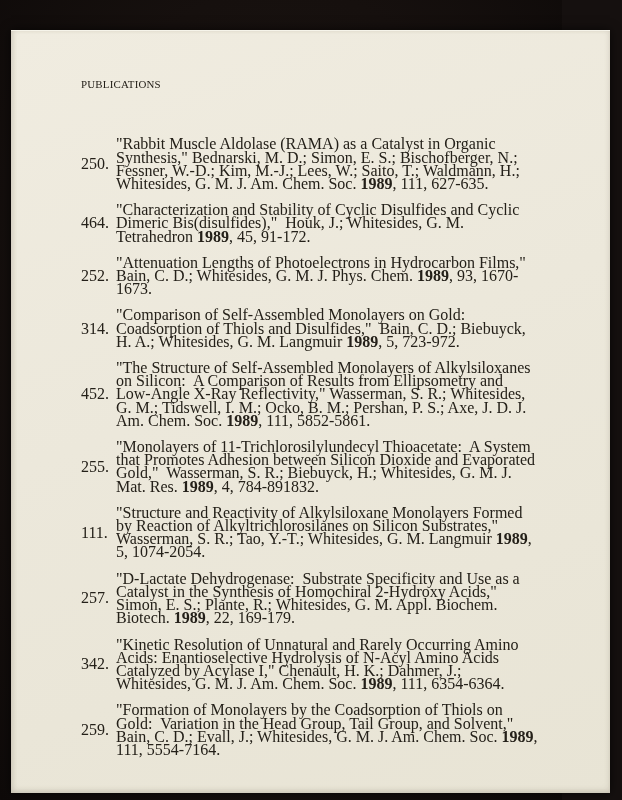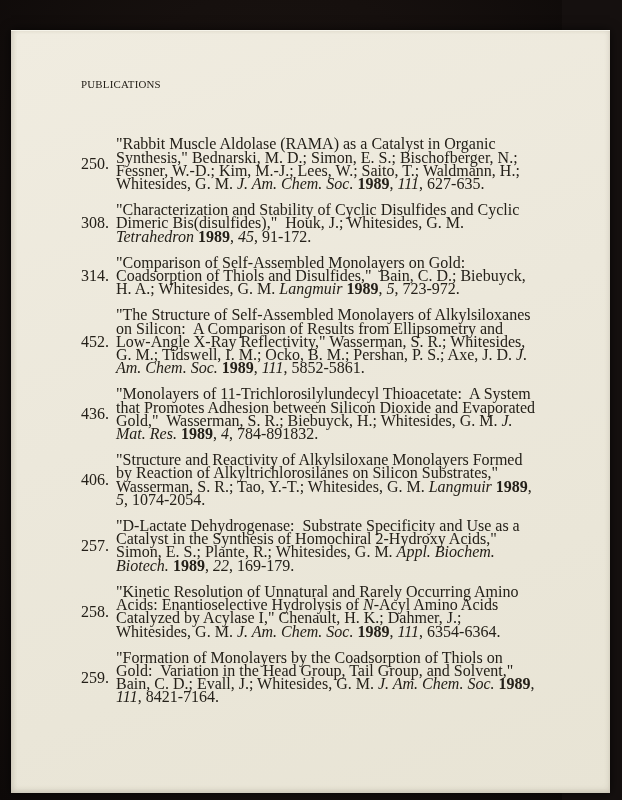--- a/index.html
+++ b/index.html
@@ -44,72 +44,76 @@
     align-items: center;
   }
   .num {
     flex: none;
     width: 35px;
   }
   .body-text {
     width: 422px;
     white-space: pre-wrap;
   }
-  .it { font-style: italic; }
+  .it { }
   .bd { font-weight: bold; font-family: Liberation Serif, serif; }
 </style>
 </head>
 <body>
 
 <div class="scene">
   <div class="paper">
     <div class="header">
       <div>PUBLICATIONS</div>
     </div>
     <div class="entries">
   <div class="entry">
     <div class="num">250.</div>
     <div class="body-text"><span>"Rabbit Muscle Aldolase (RAMA) as a Catalyst in Organic Synthesis," Bednarski, M. D.; Simon, E. S.; Bischofberger, N.; Fessner, W.-D.; Kim, M.-J.; Lees, W.; Saito, T.; Waldmann, H.; Whitesides, G. M. </span><span class="it">J. Am. Chem. Soc.</span><span> </span><span class="bd">1989</span><span>, </span><span class="it">111</span><span>, 627-635.</span></div>
   </div>
 
   <div class="entry">
-    <div class="num">308.</div>
+    <div class="num">464.</div>
     <div class="body-text"><span>"Characterization and Stability of Cyclic Disulfides and Cyclic Dimeric Bis(disulfides),"  Houk, J.; Whitesides, G. M. </span><span class="it">Tetrahedron</span><span> </span><span class="bd">1989</span><span>, </span><span class="it">45</span><span>, 91-172.</span></div>
   </div>
 
+  <div class="entry">
+    <div class="num">252.</div>
+    <div class="body-text"><span>"Attenuation Lengths of Photoelectrons in Hydrocarbon Films,"  Bain, C. D.; Whitesides, G. M. </span><span class="it">J. Phys. Chem.</span><span> </span><span class="bd">1989</span><span>, </span><span class="it">93</span><span>, 1670-1673.</span></div>
+  </div>
 
   <div class="entry">
     <div class="num">314.</div>
     <div class="body-text"><span>"Comparison of Self-Assembled Monolayers on Gold:  Coadsorption of Thiols and Disulfides,"  Bain, C. D.; Biebuyck, H. A.; Whitesides, G. M. </span><span class="it">Langmuir</span><span> </span><span class="bd">1989</span><span>, </span><span class="it">5</span><span>, 723-972.</span></div>
   </div>
 
   <div class="entry">
     <div class="num">452.</div>
     <div class="body-text"><span>"The Structure of Self-Assembled Monolayers of Alkylsiloxanes on Silicon:  A Comparison of Results from Ellipsometry and Low-Angle X-Ray Reflectivity," Wasserman, S. R.; Whitesides, G. M.; Tidswell, I. M.; Ocko, B. M.; Pershan, P. S.; Axe, J. D. </span><span class="it">J. Am. Chem. Soc.</span><span> </span><span class="bd">1989</span><span>, </span><span class="it">111</span><span>, 5852-5861.</span></div>
   </div>
 
   <div class="entry">
-    <div class="num">436.</div>
+    <div class="num">255.</div>
     <div class="body-text"><span>"Monolayers of 11-Trichlorosilylundecyl Thioacetate:  A System that Promotes Adhesion between Silicon Dioxide and Evaporated Gold,"  Wasserman, S. R.; Biebuyck, H.; Whitesides, G. M. </span><span class="it">J. Mat. Res.</span><span> </span><span class="bd">1989</span><span>, </span><span class="it">4</span><span>, 784-891832.</span></div>
   </div>
 
   <div class="entry">
-    <div class="num">406.</div>
+    <div class="num">111.</div>
     <div class="body-text"><span>"Structure and Reactivity of Alkylsiloxane Monolayers Formed by Reaction of Alkyltrichlorosilanes on Silicon Substrates,"  Wasserman, S. R.; Tao, Y.-T.; Whitesides, G. M. </span><span class="it">Langmuir</span><span> </span><span class="bd">1989</span><span>, </span><span class="it">5</span><span>, 1074-2054.</span></div>
   </div>
 
   <div class="entry">
     <div class="num">257.</div>
     <div class="body-text"><span>"D-Lactate Dehydrogenase:  Substrate Specificity and Use as a Catalyst in the Synthesis of Homochiral 2-Hydroxy Acids,"  Simon, E. S.; Plante, R.; Whitesides, G. M. </span><span class="it">Appl. Biochem. Biotech.</span><span> </span><span class="bd">1989</span><span>, </span><span class="it">22</span><span>, 169-179.</span></div>
   </div>
 
   <div class="entry">
-    <div class="num">258.</div>
+    <div class="num">342.</div>
     <div class="body-text"><span>"Kinetic Resolution of Unnatural and Rarely Occurring Amino Acids: Enantioselective Hydrolysis of </span><span class="it">N</span><span>-Acyl Amino Acids Catalyzed by Acylase I," Chenault, H. K.; Dahmer, J.; Whitesides, G. M. </span><span class="it">J. Am. Chem. Soc.</span><span> </span><span class="bd">1989</span><span>, </span><span class="it">111</span><span>, 6354-6364.</span></div>
   </div>
 
   <div class="entry">
     <div class="num">259.</div>
-    <div class="body-text"><span>"Formation of Monolayers by the Coadsorption of Thiols on Gold:  Variation in the Head Group, Tail Group, and Solvent,"  Bain, C. D.; Evall, J.; Whitesides, G. M. </span><span class="it">J. Am. Chem. Soc.</span><span> </span><span class="bd">1989</span><span>, </span><span class="it">111</span><span>, 8421-7164.</span></div>
+    <div class="body-text"><span>"Formation of Monolayers by the Coadsorption of Thiols on Gold:  Variation in the Head Group, Tail Group, and Solvent,"  Bain, C. D.; Evall, J.; Whitesides, G. M. </span><span class="it">J. Am. Chem. Soc.</span><span> </span><span class="bd">1989</span><span>, </span><span class="it">111</span><span>, 5554-7164.</span></div>
   </div>
 </div>
   </div>
 </div>
 
 </body></html>

